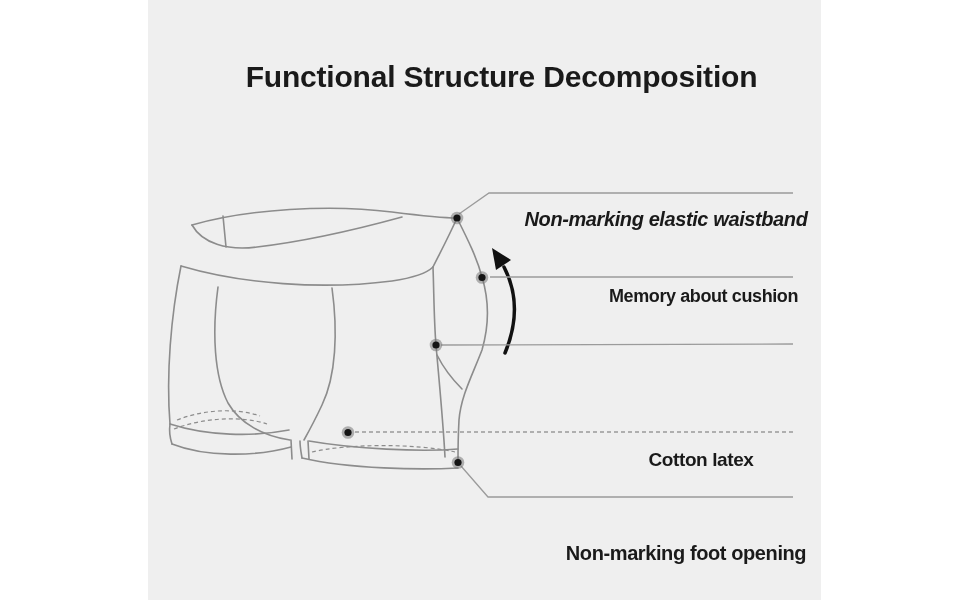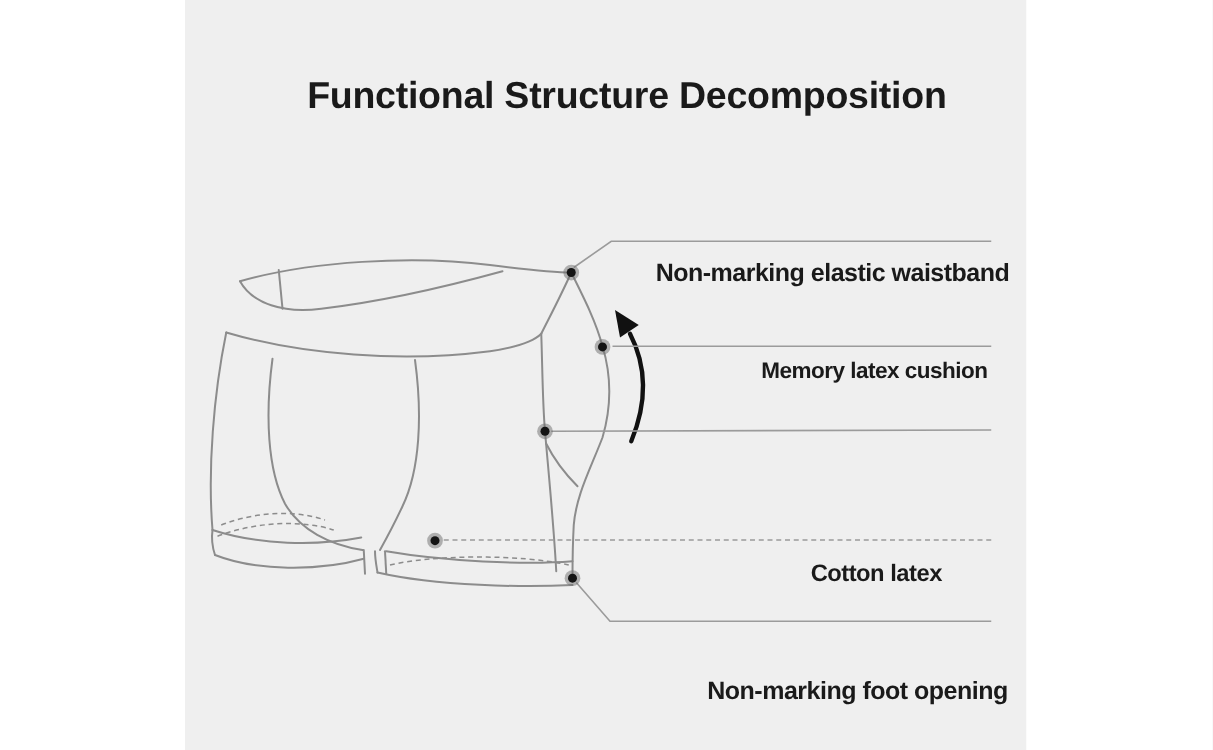--- a/index.html
+++ b/index.html
@@ -20,21 +20,21 @@
     position:absolute;left:148px;top:58px;width:673px;
     text-align:center;font-size:30px;font-weight:bold;line-height:38px;
     color:var(--text-color);letter-spacing:-0.2px;margin-left:17px;
   }
   .drawing{position:absolute;left:0;top:0;width:970px;height:600px;}
   .callout{
     position:absolute;color:var(--text-color);font-weight:bold;
     letter-spacing:-0.4px;white-space:nowrap;
   }
   .callout.center{text-align:center;}
-  .co-waistband{left:499px;top:206px;width:334px;font-size:20px;line-height:26px;}
+  .co-waistband{left:499px;top:206px;width:334px;font-size:20px;line-height:26px;font-style:italic;}
   .co-cushion{left:609px;top:285px;font-size:18px;line-height:22px;text-align:left;}
   .co-sideseams{left:514px;top:357px;width:340px;font-size:20px;line-height:26px;}
   .co-cotton{left:601px;top:447px;width:200px;font-size:19px;line-height:25px;}
   .co-foot{left:520px;top:508px;width:332px;font-size:20px;line-height:26px;margin-top:32px;}
   .garment{stroke:var(--line-color);stroke-width:1.6;fill:none;stroke-linecap:round;}
   .garment-dash{stroke:var(--line-color);stroke-width:1.2;fill:none;stroke-dasharray:4 3;}
   .leader{stroke:var(--leader-color);stroke-width:1.3;fill:none;}
   .leader-dash{stroke:var(--leader-color);stroke-width:1.3;fill:none;stroke-dasharray:4 3;}
   .dot-halo{fill:#6e6e6e;opacity:0.5;}
   .dot-core{fill:var(--marker-color);}
@@ -109,20 +109,20 @@
       <g>
         <circle class="dot-halo" cx="458" cy="462.5" r="6.3"></circle>
           <circle class="dot-core" cx="458" cy="462.5" r="3.6"></circle>
       </g>
     </g>
   </svg>
 
   <div class="callout center co-waistband">Non-marking elastic waistband</div>
 
   <div class="callout co-cushion">
-    <div>Memory latex cushion</div>
+    <div>Memory about cushion</div>
   </div>
 
 
   <div class="callout center co-cotton">Cotton latex</div>
 
   <div class="callout center co-foot">Non-marking foot opening</div>
 </div>
 
 </body></html>

